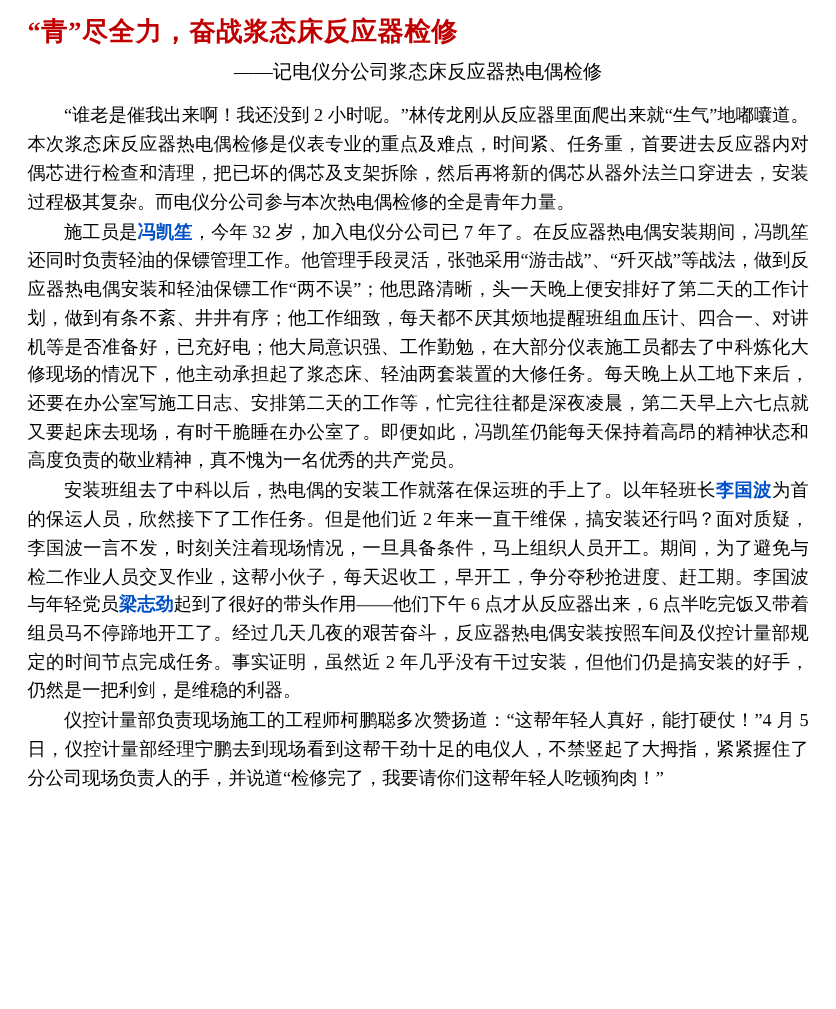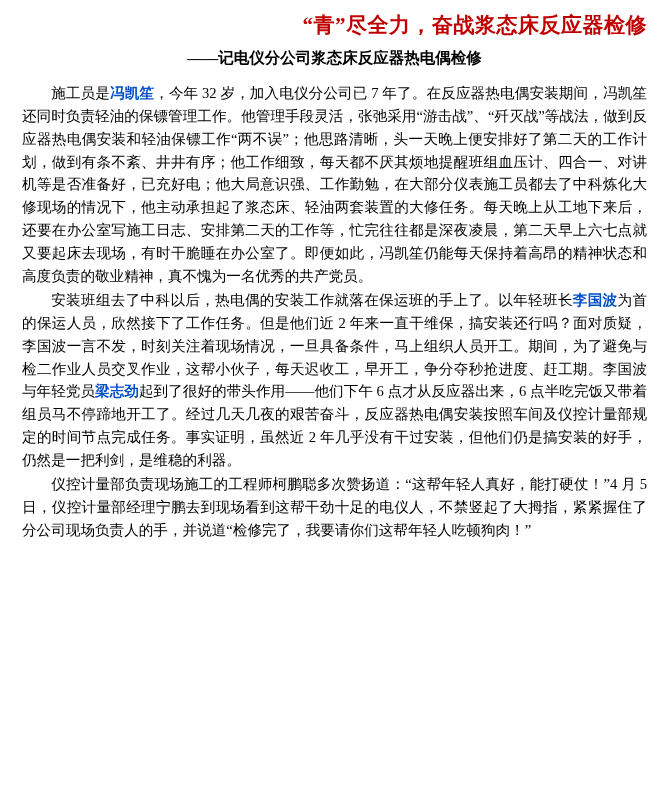--- a/index.html
+++ b/index.html
@@ -12,37 +12,36 @@
     min-height: 807px;
     font-family: "Liberation Serif", serif;
     color: #000000;
   }
   .page {
     width: 669px;
     box-sizing: border-box;
     padding: 8px 22px 10px 22px;
   }
   .doc-title {
-    text-align: right;
+    text-align: left;
     font-family: "Liberation Serif", serif;
     font-weight: bold;
     font-size: 21px;
     color: #c00000;
     letter-spacing: 0.5px;
     margin: 4px 0 10px 0;
     line-height: 1.25;
   }
   .doc-subtitle {
     text-align: center;
     font-family: "Liberation Serif", serif;
     font-size: 15.5px;
     color: #000000;
     margin: 0 0 14px 0;
     line-height: 1.3;
-    font-weight: bold;
   }
   p.body-par {
     font-size: 14.6px;
     line-height: 1.56;
     text-align: justify;
     text-justify: inter-ideograph;
     margin: 0 0 2px 0;
     text-indent: 2em;
   }
   .hl-green {
@@ -57,18 +56,19 @@
 </style>
 </head>
 <body>
 
 <div class="page">
 
   <h1 class="doc-title">“青”尽全力，奋战浆态床反应器检修</h1>
   <div class="doc-subtitle">——记电仪分公司浆态床反应器热电偶检修</div>
 
   <div id="body-text">
+      <p class="body-par"><span>“谁老是催我出来啊！我还没到 2 小时呢。”林传龙刚从反应器里面爬出来就“生气”地嘟囔道。本次浆态床反应器热电偶检修是仪表专业的重点及难点，时间紧、任务重，首要进去反应器内对偶芯进行检查和清理，把已坏的偶芯及支架拆除，然后再将新的偶芯从器外法兰口穿进去，安装过程极其复杂。而电仪分公司参与本次热电偶检修的全是青年力量。</span></p>
       <p class="body-par"><span>施工员是</span><span class="hl-blue">冯凯笙</span><span>，今年 32 岁，加入电仪分公司已 7 年了。在反应器热电偶安装期间，冯凯笙还同时负责轻油的保镖管理工作。他管理手段灵活，张弛采用“游击战”、“歼灭战”等战法，做到反应器热电偶安装和轻油保镖工作“两不误”；他思路清晰，头一天晚上便安排好了第二天的工作计划，做到有条不紊、井井有序；他工作细致，每天都不厌其烦地提醒班组血压计、四合一、对讲机等是否准备好，已充好电；他大局意识强、工作勤勉，在大部分仪表施工员都去了中科炼化大修现场的情况下，他主动承担起了浆态床、轻油两套装置的大修任务。每天晚上从工地下来后，还要在办公室写施工日志、安排第二天的工作等，忙完往往都是深夜凌晨，第二天早上六七点就又要起床去现场，有时干脆睡在办公室了。即便如此，冯凯笙仍能每天保持着高昂的精神状态和高度负责的敬业精神，真不愧为一名优秀的共产党员。</span></p>
       <p class="body-par"><span>安装班组去了中科以后，热电偶的安装工作就落在保运班的手上了。以年轻班长</span><span class="hl-blue">李国波</span><span>为首的保运人员，欣然接下了工作任务。但是他们近 2 年来一直干维保，搞安装还行吗？面对质疑，李国波一言不发，时刻关注着现场情况，一旦具备条件，马上组织人员开工。期间，为了避免与检二作业人员交叉作业，这帮小伙子，每天迟收工，早开工，争分夺秒抢进度、赶工期。李国波与年轻党员</span><span class="hl-blue">梁志劲</span><span>起到了很好的带头作用——他们下午 6 点才从反应器出来，6 点半吃完饭又带着组员马不停蹄地开工了。经过几天几夜的艰苦奋斗，反应器热电偶安装按照车间及仪控计量部规定的时间节点完成任务。事实证明，虽然近 2 年几乎没有干过安装，但他们仍是搞安装的好手，仍然是一把利剑，是维稳的利器。</span></p>
       <p class="body-par"><span>仪控计量部负责现场施工的工程师柯鹏聪多次赞扬道：“这帮年轻人真好，能打硬仗！”4 月 5 日，仪控计量部经理宁鹏去到现场看到这帮干劲十足的电仪人，不禁竖起了大拇指，紧紧握住了分公司现场负责人的手，并说道“检修完了，我要请你们这帮年轻人吃顿狗肉！”</span></p>
     </div>
 
 </div>
 
 </body></html>

